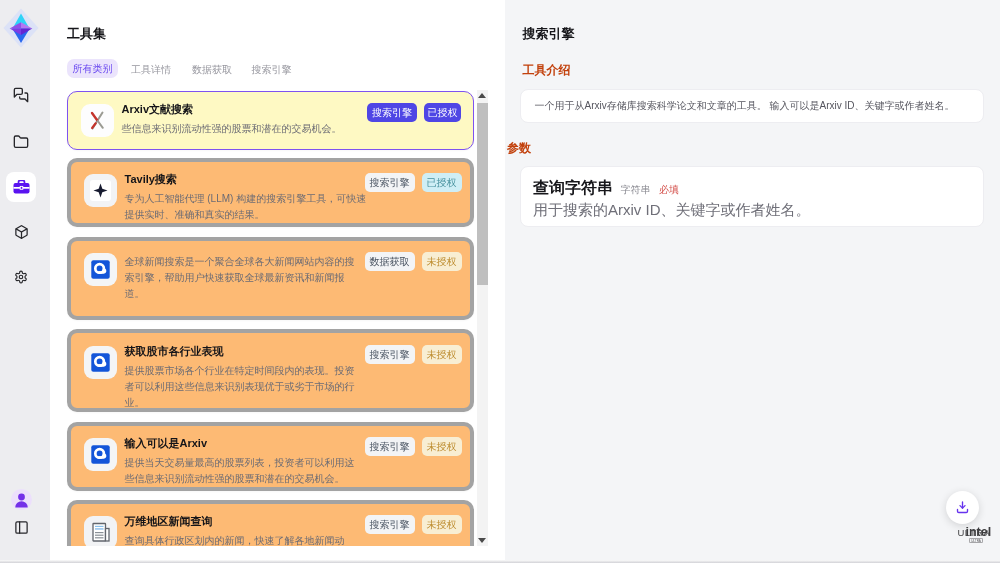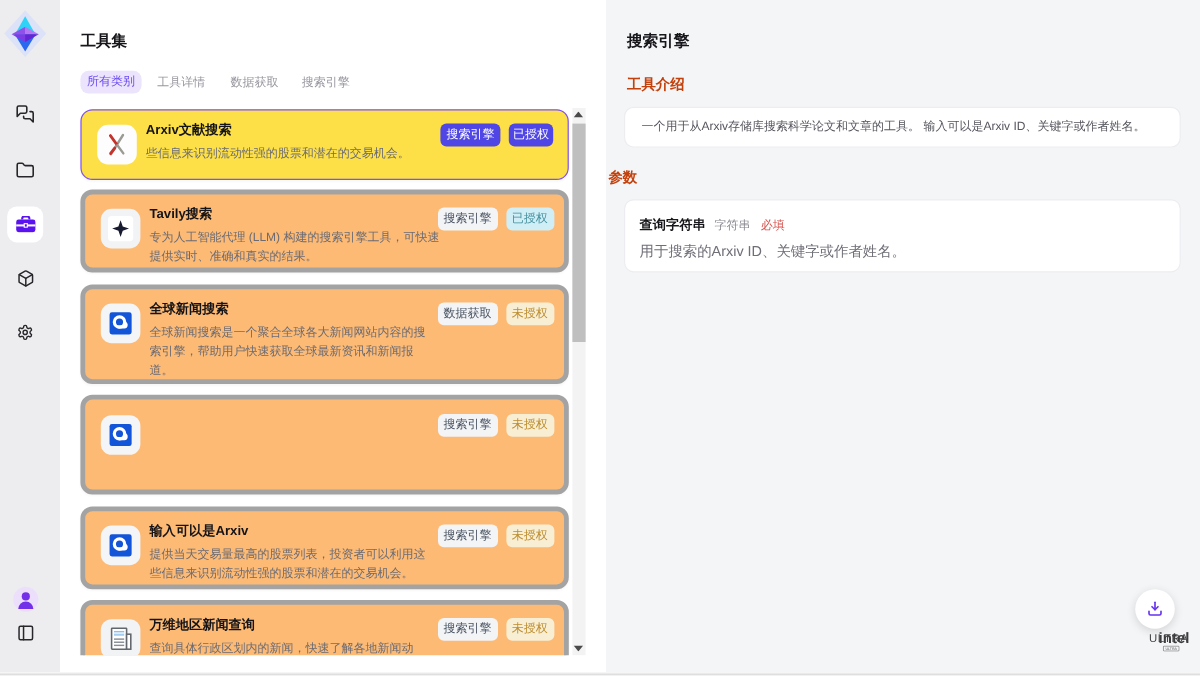--- a/index.html
+++ b/index.html
@@ -9,21 +9,21 @@
 #sidebar{position:absolute;left:0;top:0;width:50px;height:560px;background:#ededf0;}
 #midpanel{position:absolute;left:50px;top:0;width:455px;height:560px;background:#fff;}
 #rightpanel{position:absolute;left:505px;top:0;width:495px;height:560px;background:#f4f5f7;}
 #bottombar{position:absolute;left:0;top:560px;width:1000px;height:3px;background:linear-gradient(#fbfbfb,#d2d2d6);}
 h1.pg{font-size:13px;font-weight:bold;color:#17171b;line-height:13px;}
 
 .pill{position:absolute;left:67px;top:59px;width:51px;height:19px;background:#ebe4fc;border-radius:7px;color:#6b4af0;font-size:10px;line-height:19px;text-align:center;}
 .tab{position:absolute;top:63.5px;font-size:10px;line-height:11px;color:#97979f;}
 
 .card{position:absolute;left:66.5px;width:407.5px;background:#fdba74;border:4px solid #a3a3a3;border-radius:10px;box-shadow:0 1px 2px rgba(0,0,0,0.03);}
-.card.sel{background:#fde047;border:1.5px solid #7e52f0;}
+.card.sel{background:#fef9c3;border:1.5px solid #7e52f0;}
 .tile{position:absolute;left:13px;top:12.5px;width:33px;height:33px;border-radius:9px;background:#f2f3f5;}
 .tcol{position:absolute;left:54px;top:9.5px;width:243px;}
 .ctitle{font-size:11px;font-weight:bold;color:#141418;line-height:15px;padding-top:1px;}
 .cdesc{font-size:10px;color:#6b6b74;line-height:16.1px;margin-top:4px;}
 .badges{position:absolute;right:8.5px;top:11.5px;display:flex;gap:7px;}
 .card.sel .badges{right:12px;}
 .badge{height:19px;border-radius:5px;font-size:10px;line-height:19px;padding:0 5px;white-space:nowrap;}
 .b-solid{background:#4f46e5;color:#fff;}
 .b-gray{background:#f3f4f6;color:#4b5563;}
 .b-teal{background:#cfeef6;color:#47919e;}
@@ -140,36 +140,39 @@
 
 <div class="card" style="top:236.5px;height:83px;">
   <div class="tile" style="background:#f4f5f6;">
     <svg width="33" height="33" viewBox="0 0 33 33">
       <rect x="7.3" y="7.3" width="18.4" height="18.4" rx="2" fill="#1355d9"></rect>
       <circle cx="15.6" cy="15.4" r="4.3" fill="none" stroke="#fff" stroke-width="2.7"></circle>
       <path d="M15 19.5 h4.6 a1.6 1.6 0 0 0 0.4 -3.1" stroke="#fff" stroke-width="2.7" fill="none" stroke-linecap="round"></path>
     </svg>
   </div>
   <div class="tcol">
-    <div class="ctitle">全球新闻搜索</div>
     <div class="cdesc">全球新闻搜索是一个聚合全球各大新闻网站内容的搜<br>索引擎，帮助用户快速获取全球最新资讯和新闻报<br>道。</div>
   </div>
   <div class="badges">
       <span class="badge b-gray">数据获取</span>
       <span class="badge b-amber">未授权</span>
     </div>
 </div>
 
 <div class="card" style="top:329px;height:83px;">
   <div class="tile" style="background:#f4f5f6;">
     <svg width="33" height="33" viewBox="0 0 33 33">
       <rect x="7.3" y="7.3" width="18.4" height="18.4" rx="2" fill="#1355d9"></rect>
       <circle cx="15.6" cy="15.4" r="4.3" fill="none" stroke="#fff" stroke-width="2.7"></circle>
       <path d="M15 19.5 h4.6 a1.6 1.6 0 0 0 0.4 -3.1" stroke="#fff" stroke-width="2.7" fill="none" stroke-linecap="round"></path>
     </svg>
+  </div>
+  <div class="tcol">
+    <div class="ctitle">获取股市各行业表现</div>
+    <div class="cdesc">提供股票市场各个行业在特定时间段内的表现。投资<br>者可以利用这些信息来识别表现优于或劣于市场的行<br>业。</div>
   </div>
   <div class="badges">
       <span class="badge b-gray">搜索引擎</span>
       <span class="badge b-amber">未授权</span>
     </div>
 </div>
 
 <div class="card" style="top:421.5px;height:69.5px;">
   <div class="tile" style="background:#f4f5f6;">
     <svg width="33" height="33" viewBox="0 0 33 33">
@@ -227,25 +230,25 @@
 </div>
 
 <h1 class="pg abs" style="left:522.5px;top:26.5px;">搜索引擎</h1>
 <div class="sect" style="left:522.5px;top:64px;">工具介绍</div>
 <div class="rcard" style="top:89.3px;height:34px;">
   <div class="abs" style="left:13.5px;top:0;line-height:31px;font-size:10px;color:#55555e;white-space:nowrap;">一个用于从Arxiv存储库搜索科学论文和文章的工具。 输入可以是Arxiv ID、关键字或作者姓名。</div>
 </div>
 <div class="sect" style="left:507px;top:142px;">参数</div>
 <div class="rcard" style="top:165.6px;height:61px;">
   <div class="abs" style="left:12px;top:11px;">
-    <span style="font-size:11px;font-weight:bold;color:#17171b;">查询字符串</span>
+    <span style="font-size:16px;font-weight:bold;color:#17171b;">查询字符串</span>
     <span style="font-size:10px;color:#86868e;margin-left:3px;">字符串</span>
     <span style="font-size:10px;color:#d5544f;margin-left:4px;">必填</span>
   </div>
-  <div class="abs" style="left:12px;top:34px;font-size:12px;color:#6f6f78;">用于搜索的Arxiv ID、关键字或作者姓名。</div>
+  <div class="abs" style="left:12px;top:34px;font-size:15px;color:#6f6f78;">用于搜索的Arxiv ID、关键字或作者姓名。</div>
 </div>
 
 <div id="dlbtn">
   <svg width="15" height="15" viewBox="0 0 24 24" fill="none" stroke="#6633ee" stroke-width="2.2" stroke-linecap="round" stroke-linejoin="round">
     <path d="M12 3v10"></path>
       <path d="m8 9 4 4 4-4"></path>
       <path d="M4 15v3a2 2 0 0 0 2 2h12a2 2 0 0 0 2-2v-3"></path>
   </svg>
 </div>
 <div id="intellogo">

